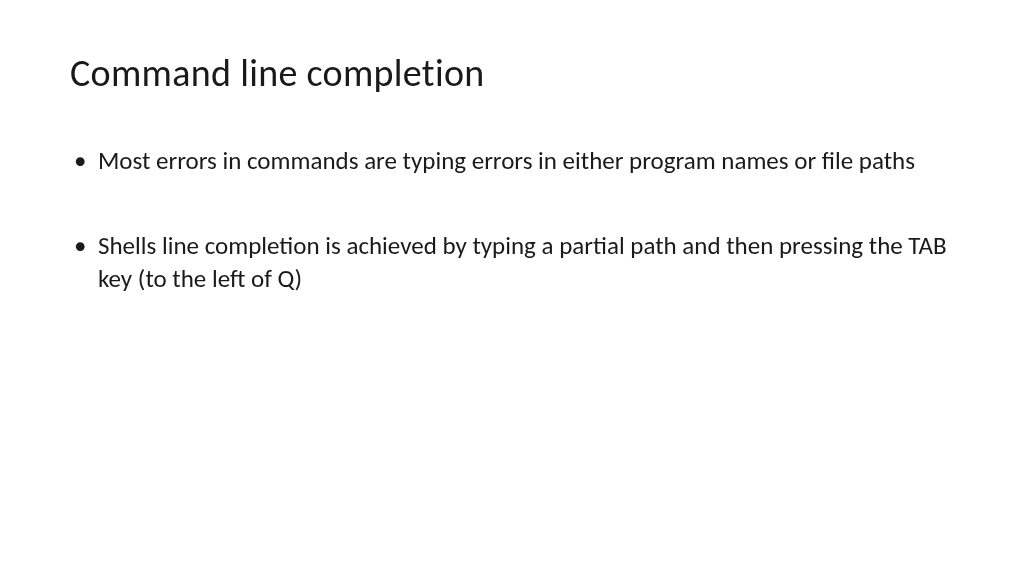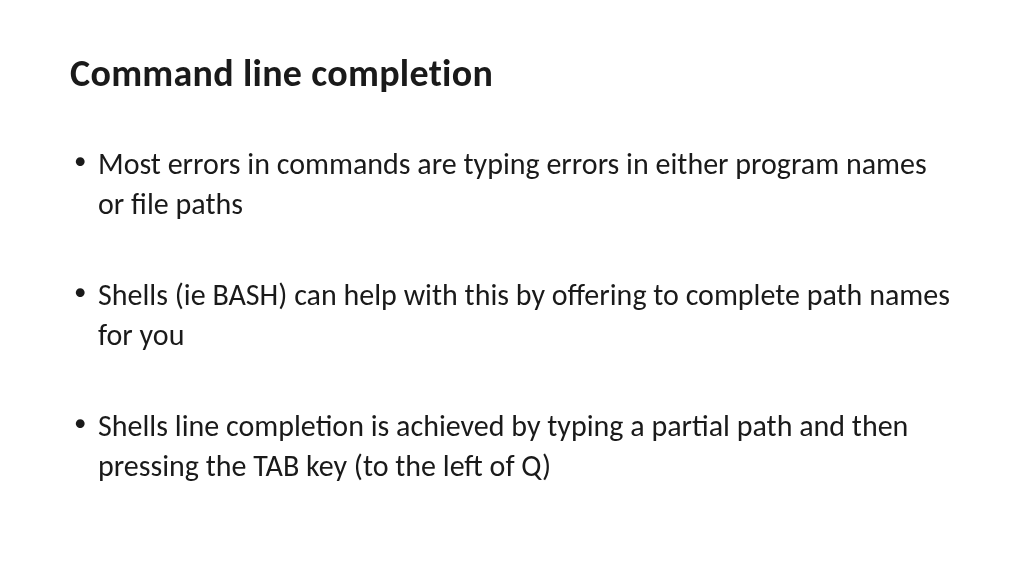--- a/index.html
+++ b/index.html
@@ -11,46 +11,45 @@
       width: 1024px;
       height: 576px;
       background: #ffffff;
       font-family: Calibri, "Segoe UI", Arial, sans-serif;
       color: #000000;
       padding: 50px 70px 40px 70px;
       overflow: hidden;
     }
     .title {
       font-size: 38px;
-      font-weight: 700;
+      font-weight: 400;
       color: #1a1a1a;
       margin-bottom: 48px;
       letter-spacing: 0.3px;
     }
     .bullet-list {
       list-style: none;
     }
     .bullet-item {
       position: relative;
       padding-left: 28px;
-      font-size: 30px;
+      font-size: 25px;
       line-height: 1.32;
       color: #1a1a1a;
       margin-bottom: 52px;
     }
     .bullet-item::before {
       content: "•";
       position: absolute;
       left: 4px;
       top: 0;
       font-size: 25px;
     }
   </style>
 </head>
 <body>
 
 <h1 class="title">Command line completion</h1>
 
 <ul class="bullet-list">
   <li class="bullet-item">Most errors in commands are typing errors in either program names or file paths</li>
-  <li class="bullet-item">Shells (ie BASH) can help with this by offering to complete path names for you</li>
   <li class="bullet-item">Shells line completion is achieved by typing a partial path and then pressing the TAB key (to the left of Q)</li>
 </ul>
 
 </body></html>

